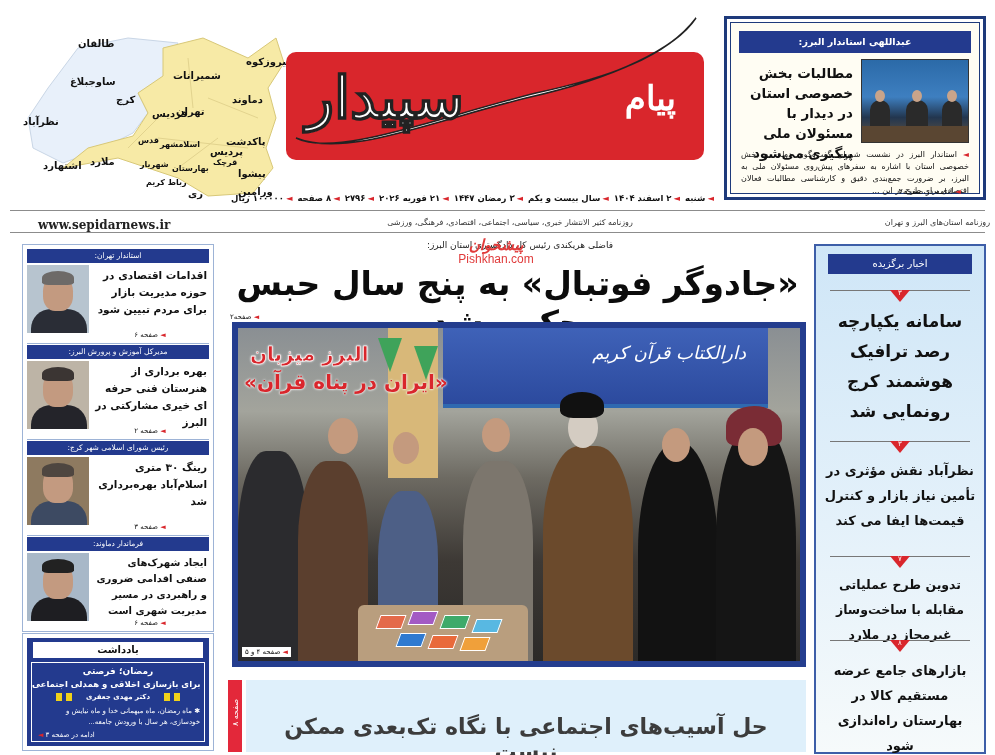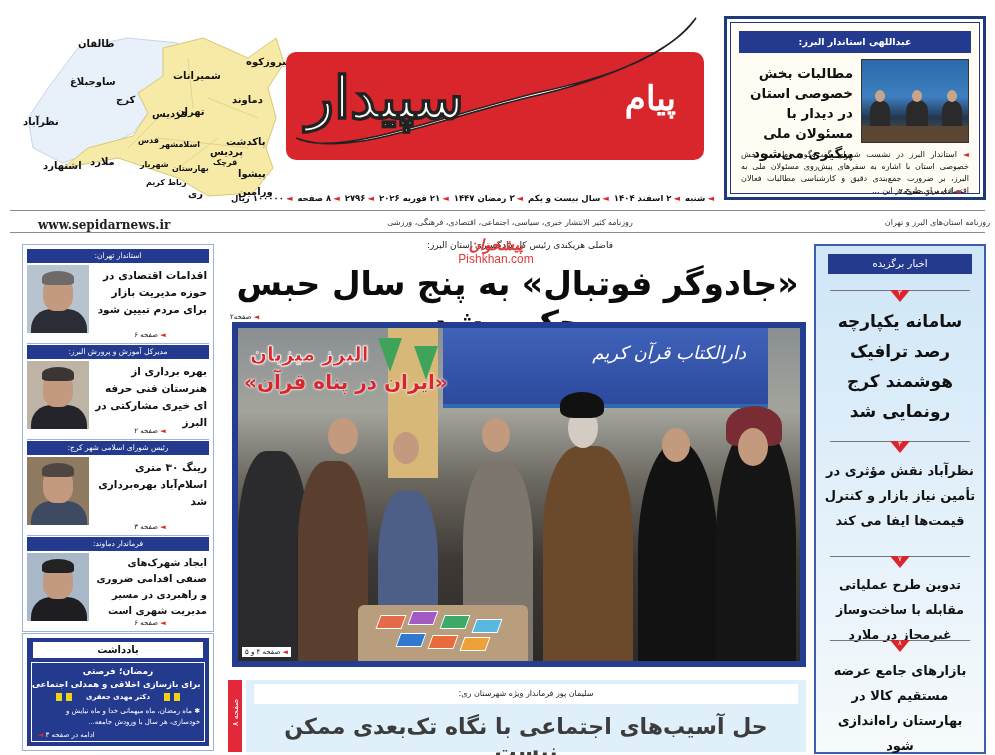--- a/index.html
+++ b/index.html
@@ -323,15 +323,14 @@
     <div class="photo-overlay2">«ایران در پناه قرآن»</div>
     <div class="photo-page"><span class="arr">◄ </span><span>صفحه ۴ و ۵</span></div>
   </div>
 </div>
 
 <div class="abs bottom">
   <div class="page-tag">
       <span>صفحه ۸</span>
     </div>
   <div class="bottom-bg"></div>
-  <div class="bottom-kick">سلیمان پور فرماندار ویژه شهرستان ری:</div>
   <div class="bottom-head">حل آسیب‌های اجتماعی با نگاه تک‌بعدی ممکن نیست</div>
 </div>
 
 </body></html>

